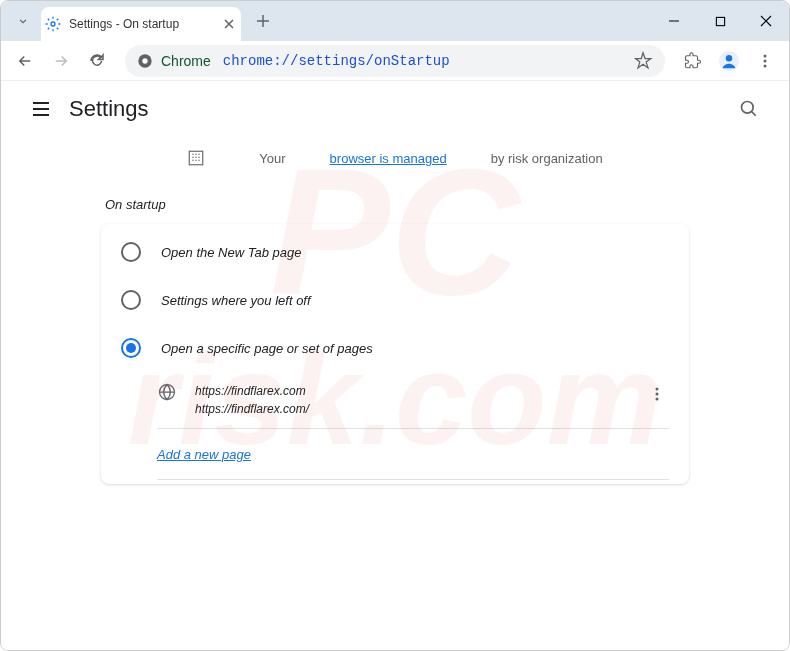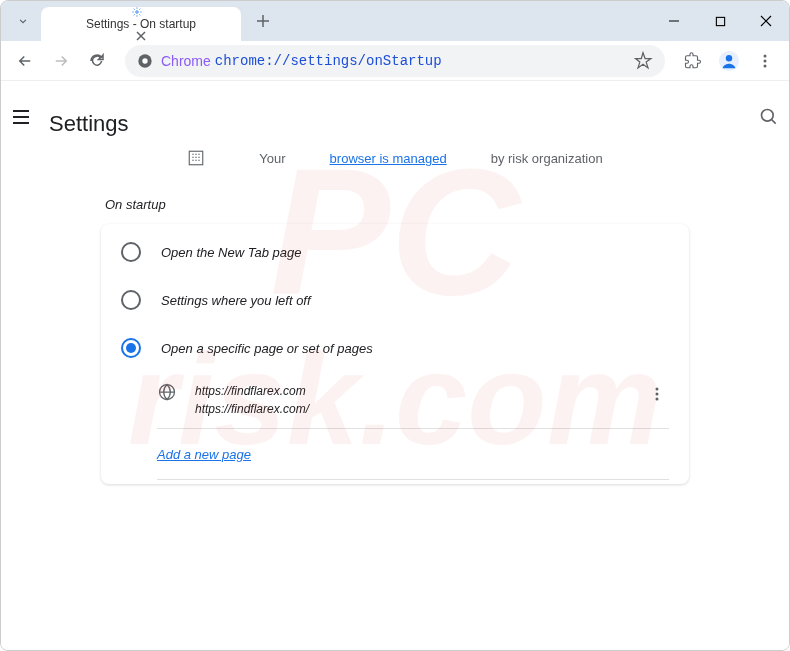--- a/index.html
+++ b/index.html
@@ -2,39 +2,39 @@
 <html><head>
 <meta charset="utf-8">
 <style>
 * { margin: 0; padding: 0; box-sizing: border-box; font-family: 'Segoe UI', Arial, sans-serif; }
 body { width: 790px; height: 651px; background: #fff; overflow: hidden; position: relative; }
 
 .window { width: 100%; height: 100%; border: 1px solid #ccc; border-radius: 8px; overflow: hidden; display: flex; flex-direction: column; background: #fff; }
 
 .titlebar { height: 40px; background: #dde6ef; display: flex; align-items: center; position: relative; }
 .tab-dropdown { width: 36px; height: 36px; display: flex; align-items: center; justify-content: center; cursor: pointer; margin-left: 4px; }
-.tab { background: #fff; border-radius: 8px 8px 0 0; height: 34px; margin-top: 6px; display: flex; align-items: center; padding: 0 10px; min-width: 200px; position: relative; flex-direction: column; }
+.tab { background: #fff; border-radius: 8px 8px 0 0; height: 34px; margin-top: 6px; display: flex; align-items: center; padding: 0 4px; min-width: 200px; position: relative; }
 .tab-favicon { width: 16px; height: 16px; margin-right: 8px; }
 .tab-title { font-size: 12px; color: #333; flex: 1; }
 .tab-close { width: 16px; height: 16px; display: flex; align-items: center; justify-content: center; cursor: pointer; border-radius: 50%; }
 .new-tab { width: 28px; height: 28px; display: flex; align-items: center; justify-content: center; cursor: pointer; margin-left: 8px; border-radius: 50%; }
 .win-controls { position: absolute; right: 0; top: 0; display: flex; height: 40px; }
 .win-btn { width: 46px; display: flex; align-items: center; justify-content: center; cursor: pointer; }
 
 .toolbar { height: 40px; background: #fff; display: flex; align-items: center; padding: 0 8px; gap: 4px; border-bottom: 1px solid #eee; }
 .nav-btn { width: 32px; height: 32px; display: flex; align-items: center; justify-content: center; cursor: pointer; border-radius: 50%; }
 .omnibox { flex: 1; height: 32px; background: #f1f3f4; border-radius: 16px; display: flex; align-items: center; padding: 0 12px; margin: 0 8px; }
 .omnibox-icon { width: 16px; height: 16px; margin-right: 8px; }
-.omnibox-prefix { font-size: 14px; color: #8b5cf6; margin-right: 4px; }
+.omnibox-prefix { font-size: 14px; color: #14532d; margin-right: 12px; }
 .omnibox-url { font-size: 14px; color: #1d4ed8; flex: 1; font-family: Liberation Mono, monospace; }
 .omnibox-star { width: 20px; height: 20px; cursor: pointer; }
 .toolbar-icon { width: 32px; height: 32px; display: flex; align-items: center; justify-content: center; cursor: pointer; border-radius: 50%; }
 
 .content { flex: 1; background: #fff; display: flex; flex-direction: column; overflow: hidden; }
-.settings-header { height: 56px; display: flex; align-items: flex-end; padding: 0 0; }
+.settings-header { height: 56px; display: flex; align-items: center; padding: 0 20px; }
 .hamburger { width: 40px; height: 40px; display: flex; align-items: center; justify-content: center; cursor: pointer; }
 .settings-title { font-size: 22px; color: #202124; margin-left: 8px; font-weight: 500; }
 .search-icon-btn { margin-left: auto; width: 40px; height: 40px; display: flex; align-items: center; justify-content: center; cursor: pointer; }
 
 .managed-banner { display: flex; align-items: center; justify-content: center; padding: 12px; font-size: 13px; color: #5f6368; gap: 44px; }
 .managed-banner svg { margin-right: 10px; }
 .managed-link { color: #1a73e8; text-decoration: underline; cursor: pointer; }
 
 .settings-body { padding: 0 100px; font-style: italic; }
 .section-title { font-size: 13px; color: #202124; margin: 18px 0 12px 4px; font-weight: 500; }

